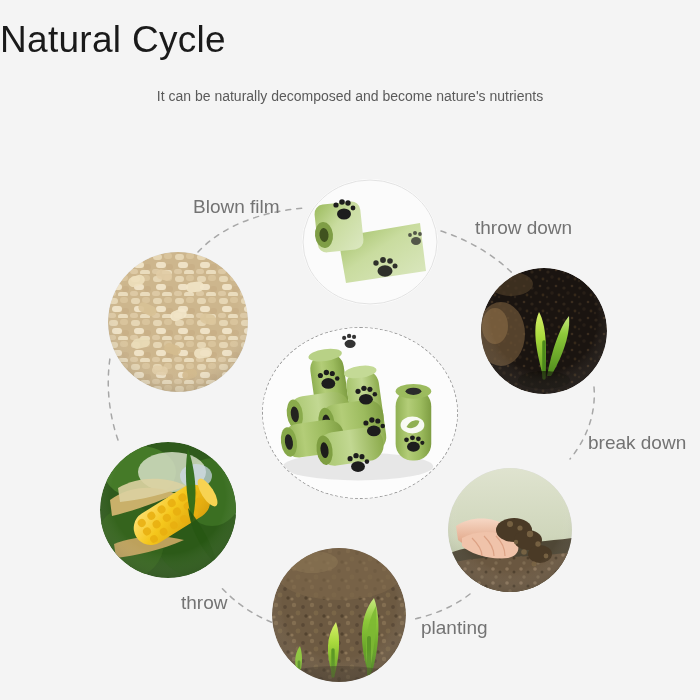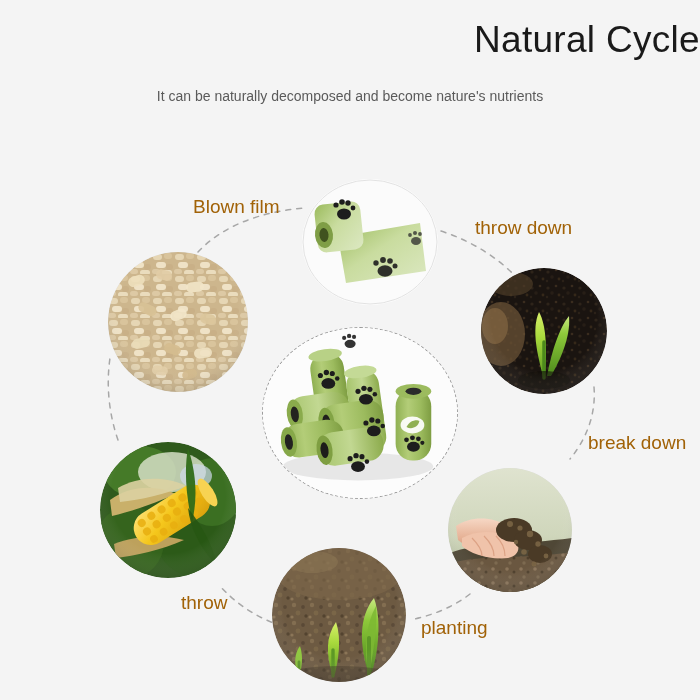--- a/index.html
+++ b/index.html
@@ -6,41 +6,41 @@
   body{
     width:700px;height:700px;overflow:hidden;
     background:#f4f4f4;
     font-family:"Liberation Sans","DejaVu Sans",sans-serif;
     position:relative;
   }
   #stage{position:absolute;inset:0;}
 
   
   #title{
-    position:absolute;left:0;top:20px;width:700px;text-align:right;
+    position:absolute;left:0;top:20px;width:700px;text-align:left;
     font-size:37px;font-weight:400;color:#1a1a1a;letter-spacing:.3px;
     line-height:1.1;
   }
   #subtitle{
     position:absolute;left:0;top:88px;width:700px;text-align:center;
     font-size:14px;font-weight:400;color:#5a5a5a;letter-spacing:0px;
   }
 
   
   #arcs{position:absolute;left:0;top:0;width:700px;height:700px;}
 
   
   .node{
     position:absolute;border-radius:50%;overflow:hidden;
     background:#ddd;
   }
 
   
   .lbl{
-    position:absolute;font-size:19px;color:#a16207;white-space:nowrap;
+    position:absolute;font-size:19px;color:#737373;white-space:nowrap;
     font-weight:400;
   }
 
   
   #center{
     position:absolute;left:262px;top:327px;width:196px;height:172px;
     border-radius:50%;
     background:#fbfbfb;
     border:1.6px dashed #9a9a9a;
     box-sizing:border-box;

